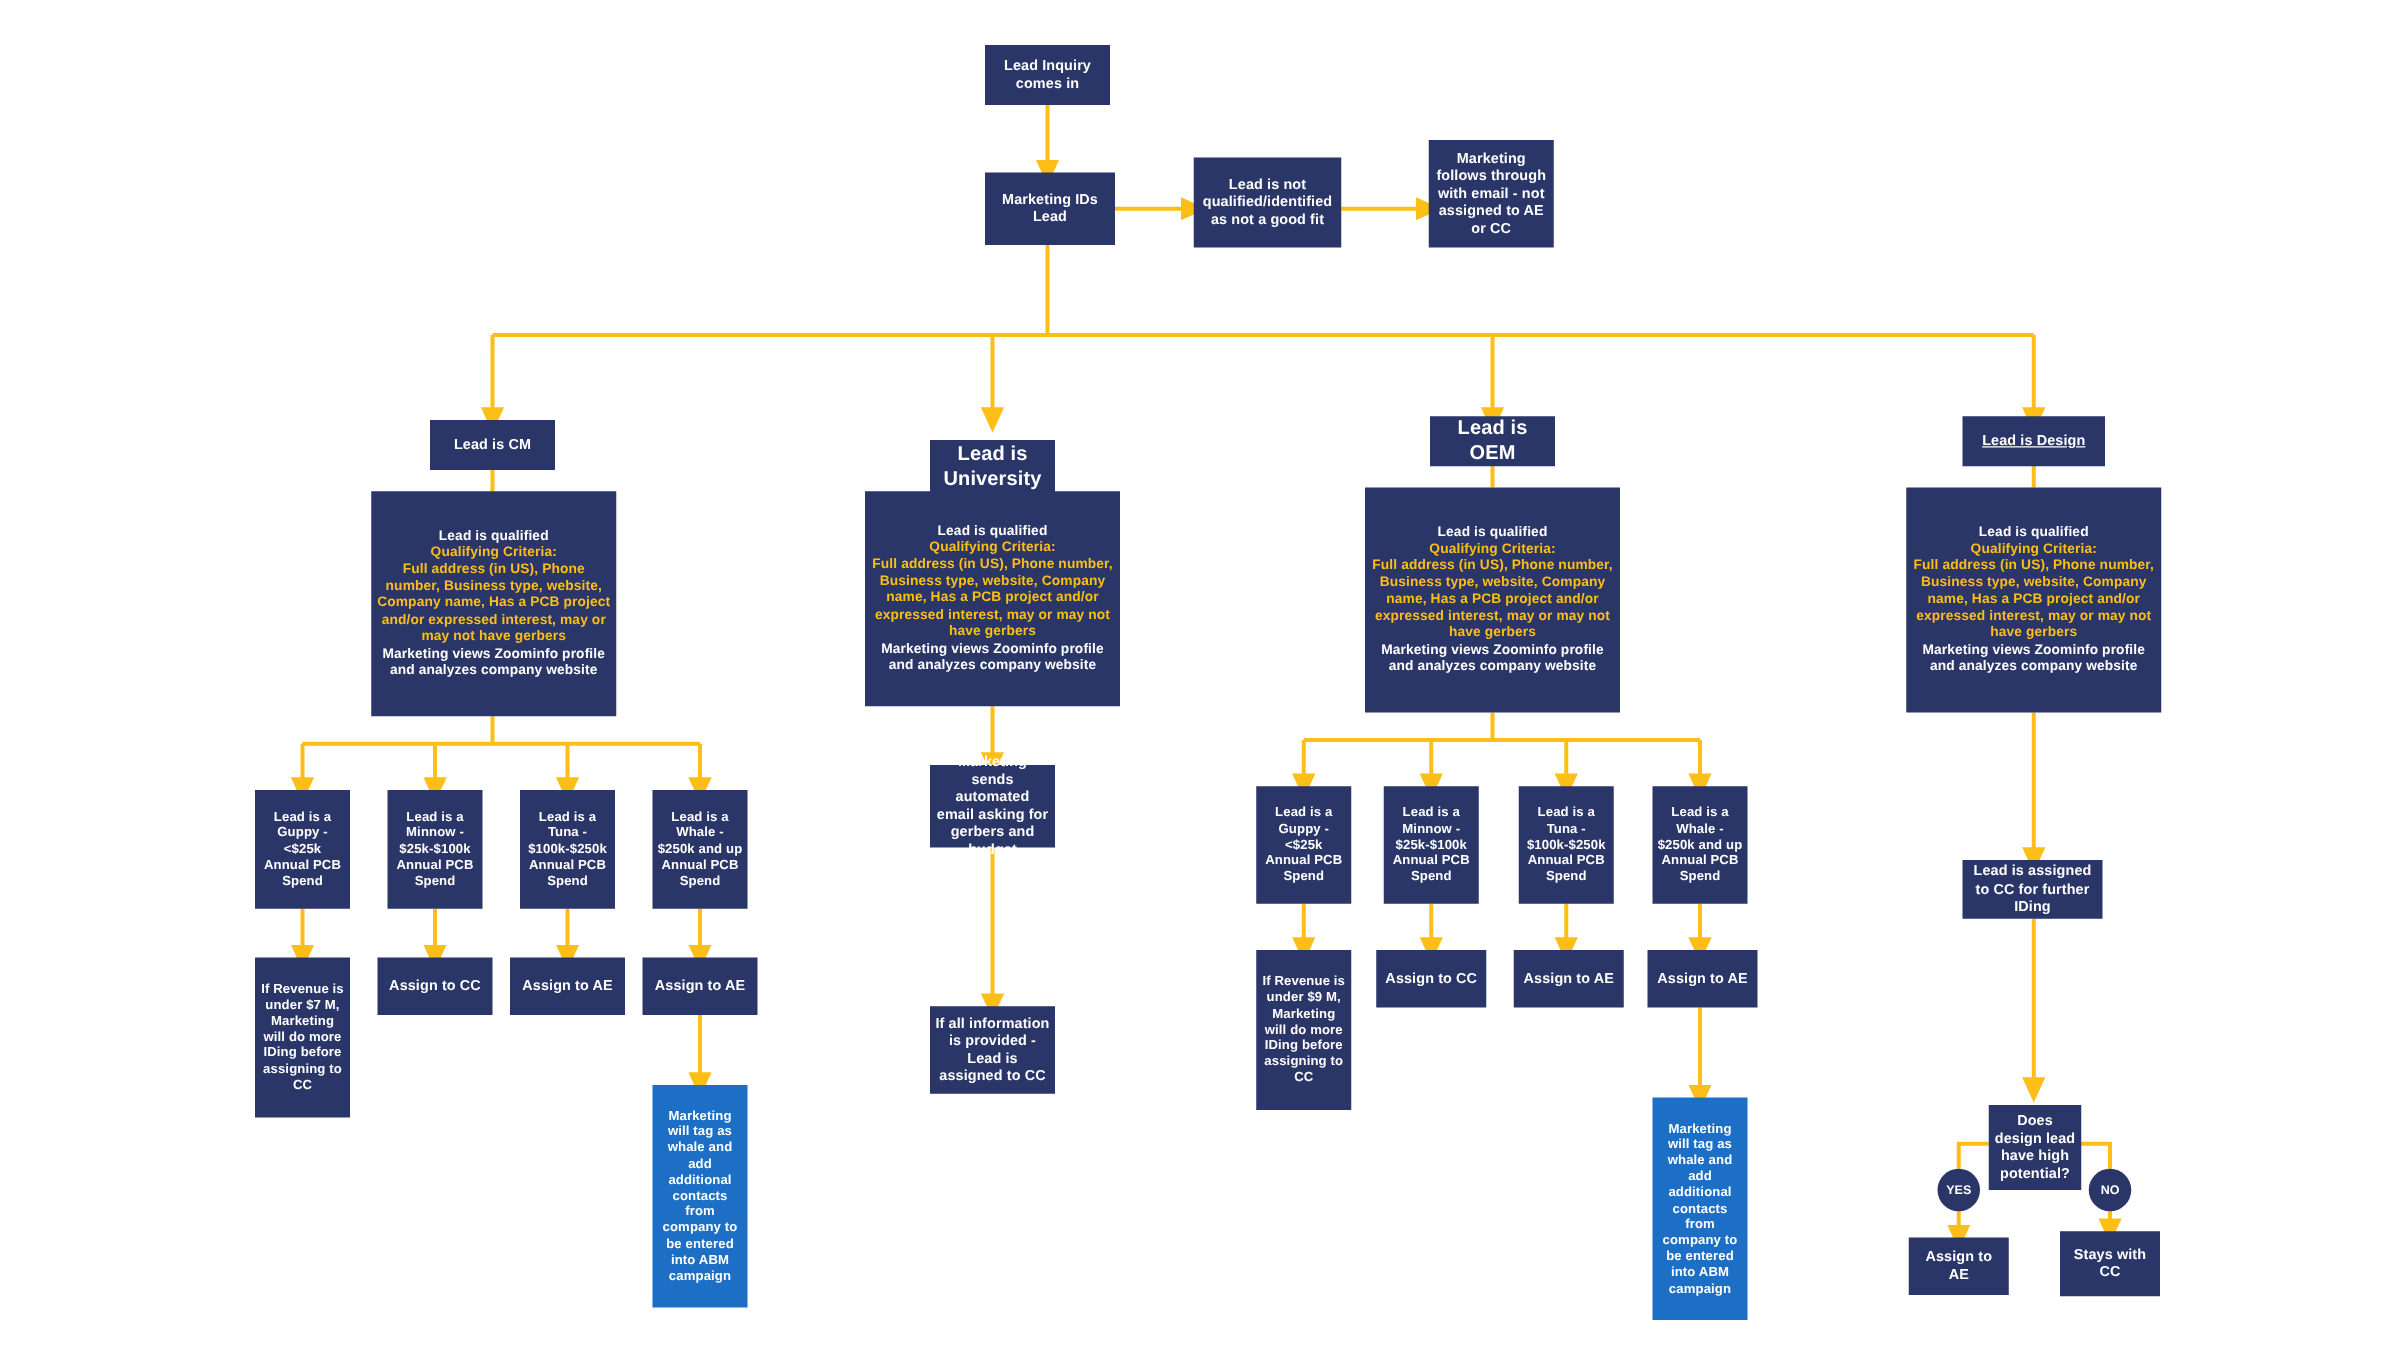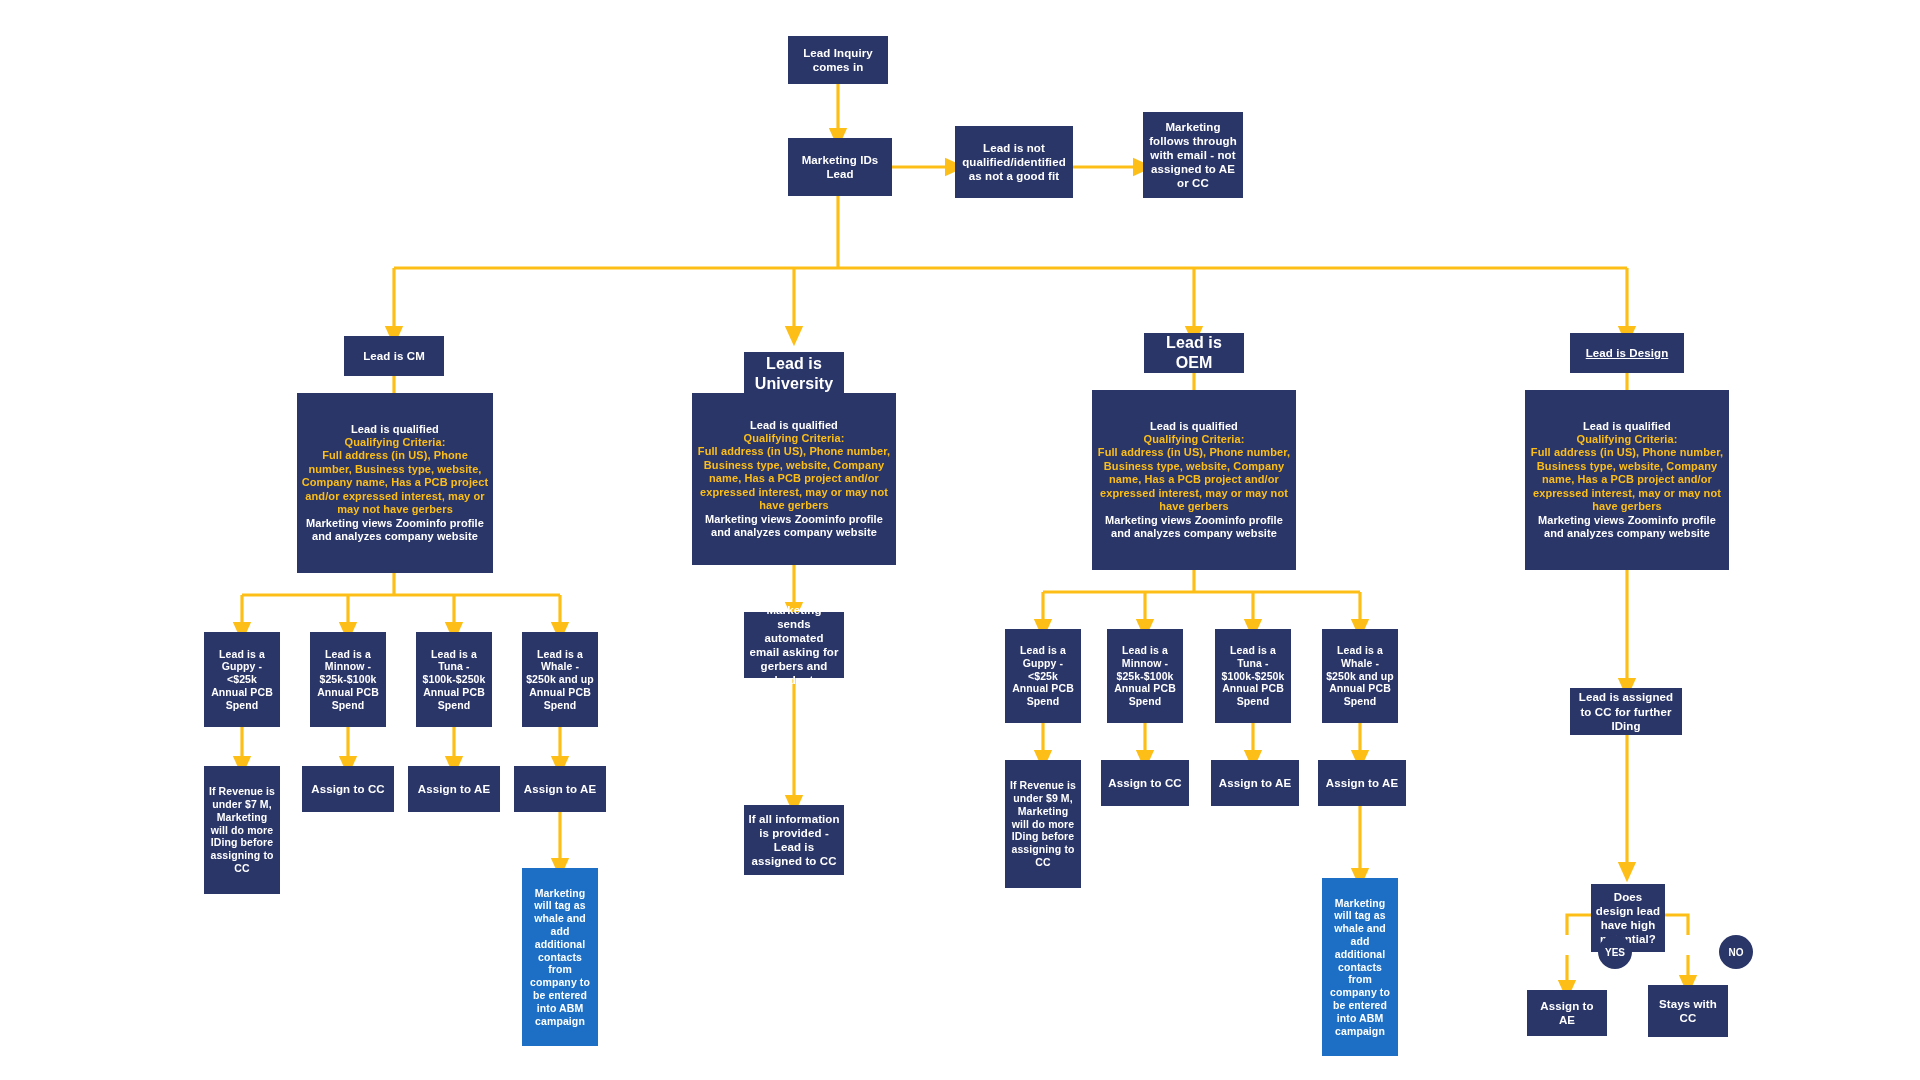--- a/index.html
+++ b/index.html
@@ -67,21 +67,20 @@
     box-sizing: border-box;
     background: #2a3568;
     color: #ffffff;
     border-radius: 50%;
     display: flex;
     align-items: center;
     justify-content: center;
     font-weight: bold;
     font-size: 10px;
     z-index: 3;
-    margin-left: 48px;
   }
 </style>
 </head>
 <body>
 
 <div id="canvas">
 
   <svg id="connectors" viewBox="0 0 1920 1080" xmlns="http://www.w3.org/2000/svg">
     <defs>
       <marker id="ah" markerWidth="7" markerHeight="7" refX="3.2" refY="3.5" orient="auto" markerUnits="strokeWidth">

